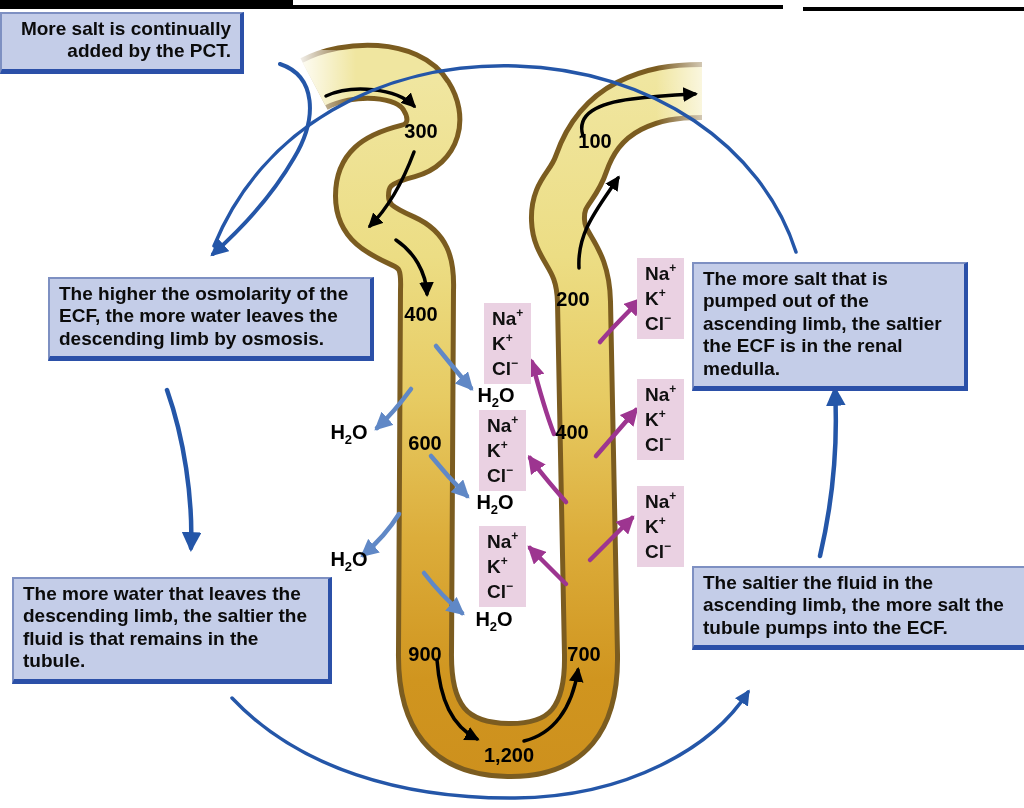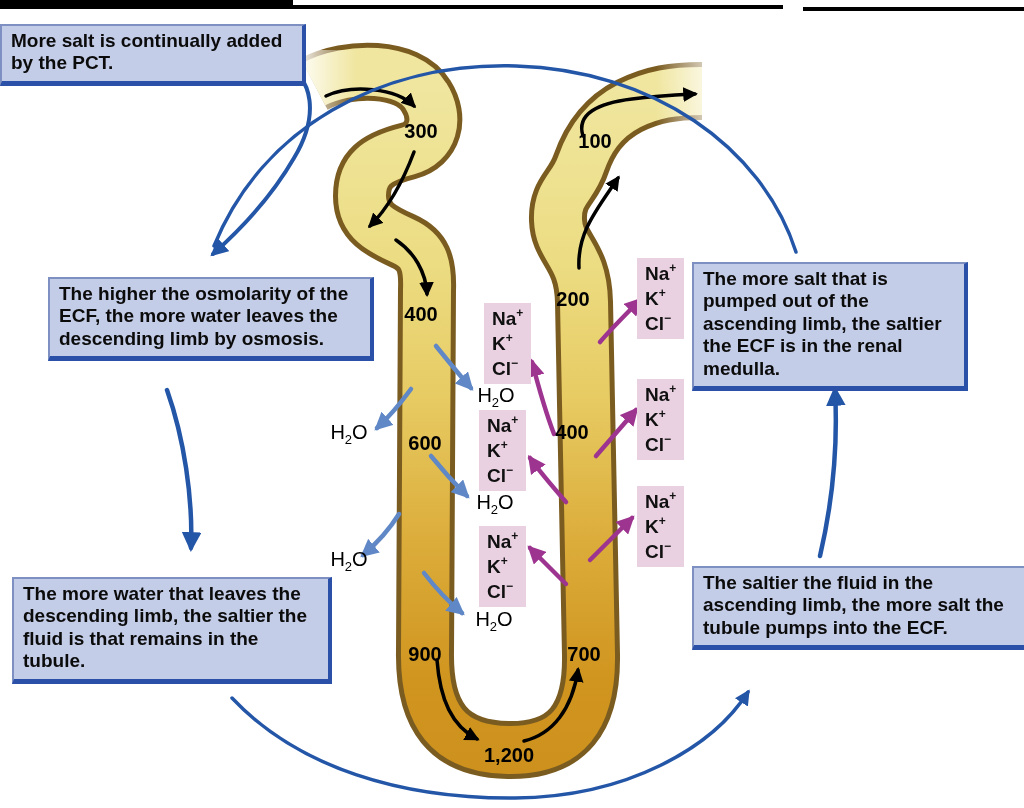--- a/index.html
+++ b/index.html
@@ -17,21 +17,21 @@
     font-weight:bold;font-size:19px;line-height:1.18;color:#0b0b0b;
   }
   .num{position:absolute;transform:translate(-50%,-50%);font-weight:bold;font-size:20px;color:#000;white-space:nowrap;}
   .ion-box{
     position:absolute;box-sizing:border-box;
     background:var(--ion_box_bg,#ead1e2);
     padding:3px 8px;font-weight:bold;font-size:19px;line-height:1.32;color:#101010;
   }
   .ion-row{white-space:nowrap;}
   .ion-row sup{font-size:12px;position:relative;top:-1px;}
-  .h2o{position:absolute;transform:translate(-50%,-50%);font-weight:normal;font-size:20px;color:#000;white-space:nowrap;}
+  .h2o{position:absolute;transform:translate(-50%,-50%);font-weight:bold;font-size:20px;color:#000;white-space:nowrap;}
   .h2o sub{font-size:13px;}
 </style>
 </head>
 <body>
 
 <div class="canvas">
 
   <div class="topline" style="left:0;top:0;width:293px;height:9px;"></div>
   <div class="topline" style="left:293px;top:5px;width:490px;height:4px;"></div>
   <div class="topline" style="left:803px;top:7px;width:221px;height:4px;"></div>
@@ -160,19 +160,19 @@
       <div class="ion-row"><span>Na</span><sup>+</sup></div>
       <div class="ion-row"><span>K</span><sup>+</sup></div>
       <div class="ion-row"><span>Cl</span><sup>−</sup></div>
     </div>
   <div class="ion-box" style="left:637px;top:486px;">
       <div class="ion-row"><span>Na</span><sup>+</sup></div>
       <div class="ion-row"><span>K</span><sup>+</sup></div>
       <div class="ion-row"><span>Cl</span><sup>−</sup></div>
     </div>
 
-  <div class="callout" style="left:0;top:24px;width:306px;">More salt is continually added by the PCT.</div>
+  <div class="callout" style="left:0;top:12px;width:244px;text-align:right;">More salt is continually added by the PCT.</div>
   <div class="callout" style="left:0;top:277px;width:326px;margin-left:48px;">The higher the osmolarity of the ECF, the more water leaves the descending limb by osmosis.</div>
   <div class="callout" style="left:12px;top:577px;width:320px;">The more water that leaves the descending limb, the saltier the fluid is that remains in the tubule.</div>
   <div class="callout" style="left:692px;top:262px;width:276px;">The more salt that is pumped out of the ascending limb, the saltier the ECF is in the renal medulla.</div>
   <div class="callout" style="left:692px;top:566px;width:340px;">The saltier the fluid in the ascending limb, the more salt the tubule pumps into the ECF.</div>
 
 </div>
 
 </body></html>

